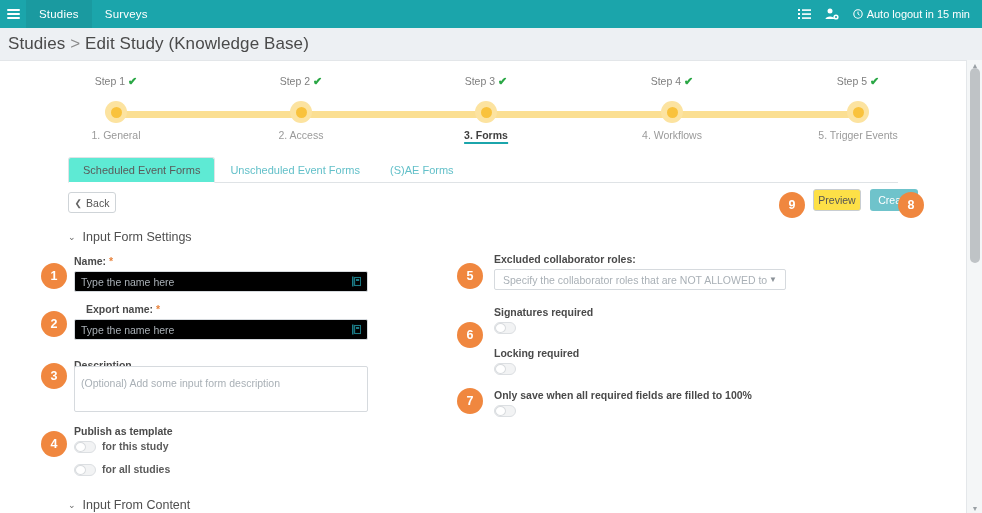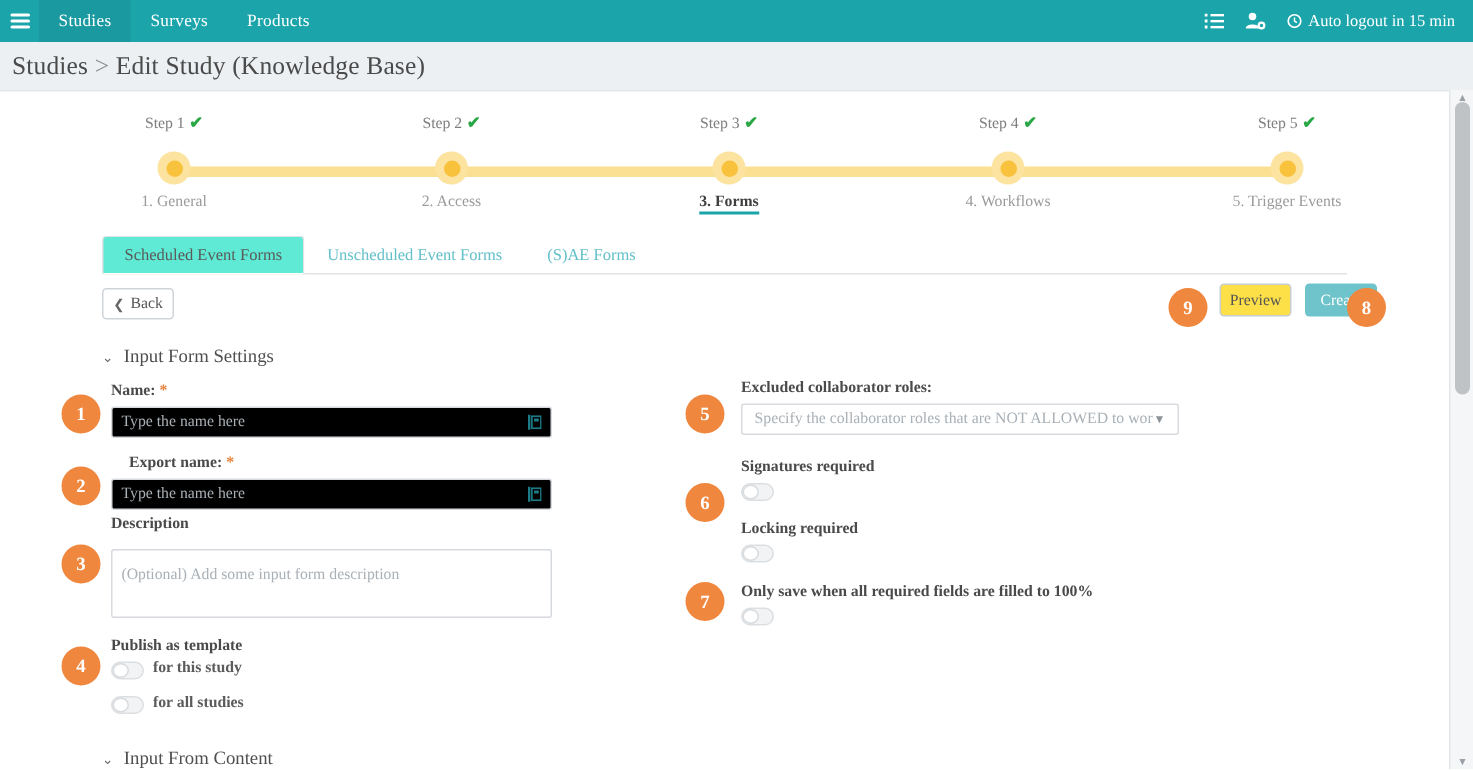--- a/index.html
+++ b/index.html
@@ -3,21 +3,21 @@
 <meta charset="utf-8">
 <style>
   * { box-sizing: border-box; }
   html, body {
     margin: 0; padding: 0;
     width: 982px; height: 513px;
     overflow: hidden;
     font-family: "Liberation Sans", sans-serif;
     background: #ffffff;
   }
-  #app { position: relative; width: 982px; height: 378px; background:#ffffff;font-family:Liberation Serif, serif; }
+  #app { position: relative; width: 982px; height: 378px; background:#ffffff; }
 
   
   .topnav {
     position:absolute; top:0; left:0; width:982px; height:28px;
     background:#1ba5ab; display:flex; align-items:stretch; color:#fff;
   }
   .burger { width:26px; display:flex; align-items:center; justify-content:center; cursor:pointer; }
   .burger-bars { width:13px; }
   .burger-bars span { display:block; height:1.6px; background:#fff; margin:2.2px 0; border-radius:1px; }
   .navitem {
@@ -180,23 +180,20 @@
           <span></span>
           <span></span>
           <span></span>
         </div>
     </div>
     <div class="navitem active">
       <span>Studies</span>
     </div>
     <div class="navitem">
       <span>Surveys</span>
-    </div>
-    <div class="navitem">
-      <span>Products</span>
     </div>
 
     <div class="nav-right">
       <div class="nav-icon">
         <svg width="13" height="11" viewBox="0 0 13 11" aria-hidden="true">
           <rect x="0" y="0" width="2" height="2" fill="#fff"></rect>
             <rect x="4" y="0.3" width="9" height="1.6" fill="#fff"></rect>
           <rect x="0" y="4" width="2" height="2" fill="#fff"></rect>
             <rect x="4" y="4.3" width="9" height="1.6" fill="#fff"></rect>
           <rect x="0" y="8" width="2" height="2" fill="#fff"></rect>
@@ -353,21 +350,21 @@
           <rect x="0" y="0.5" width="1.6" height="10" fill="#1c7b86"></rect>
           <rect x="2.6" y="1.5" width="6" height="8" fill="none" stroke="#1c7b86" stroke-width="1.1"></rect>
           <rect x="4" y="3" width="3.2" height="2" fill="#1c7b86"></rect>
         </svg>
       </span>
     </div>
 
     <div class="badge" style="top:302px; left:41px;">
       <span>3</span>
     </div>
-    <div class="fld-label-plain" style="top:283px; left:74px;">Description</div>
+    <div class="fld-label-plain" style="top:298px; left:74px;">Description</div>
     <div class="txta" style="top:305px; left:74px; width:294px; height:46px;">
       <span class="ph">(Optional) Add some input form description</span>
     </div>
 
     <div class="badge" style="top:370px; left:41px;">
       <span>4</span>
     </div>
     <div class="fld-label-plain" style="top:364px; left:74px;">Publish as template</div>
     <div class="toggle" style="top:380px; left:74px;">
       <div class="knob"></div>

